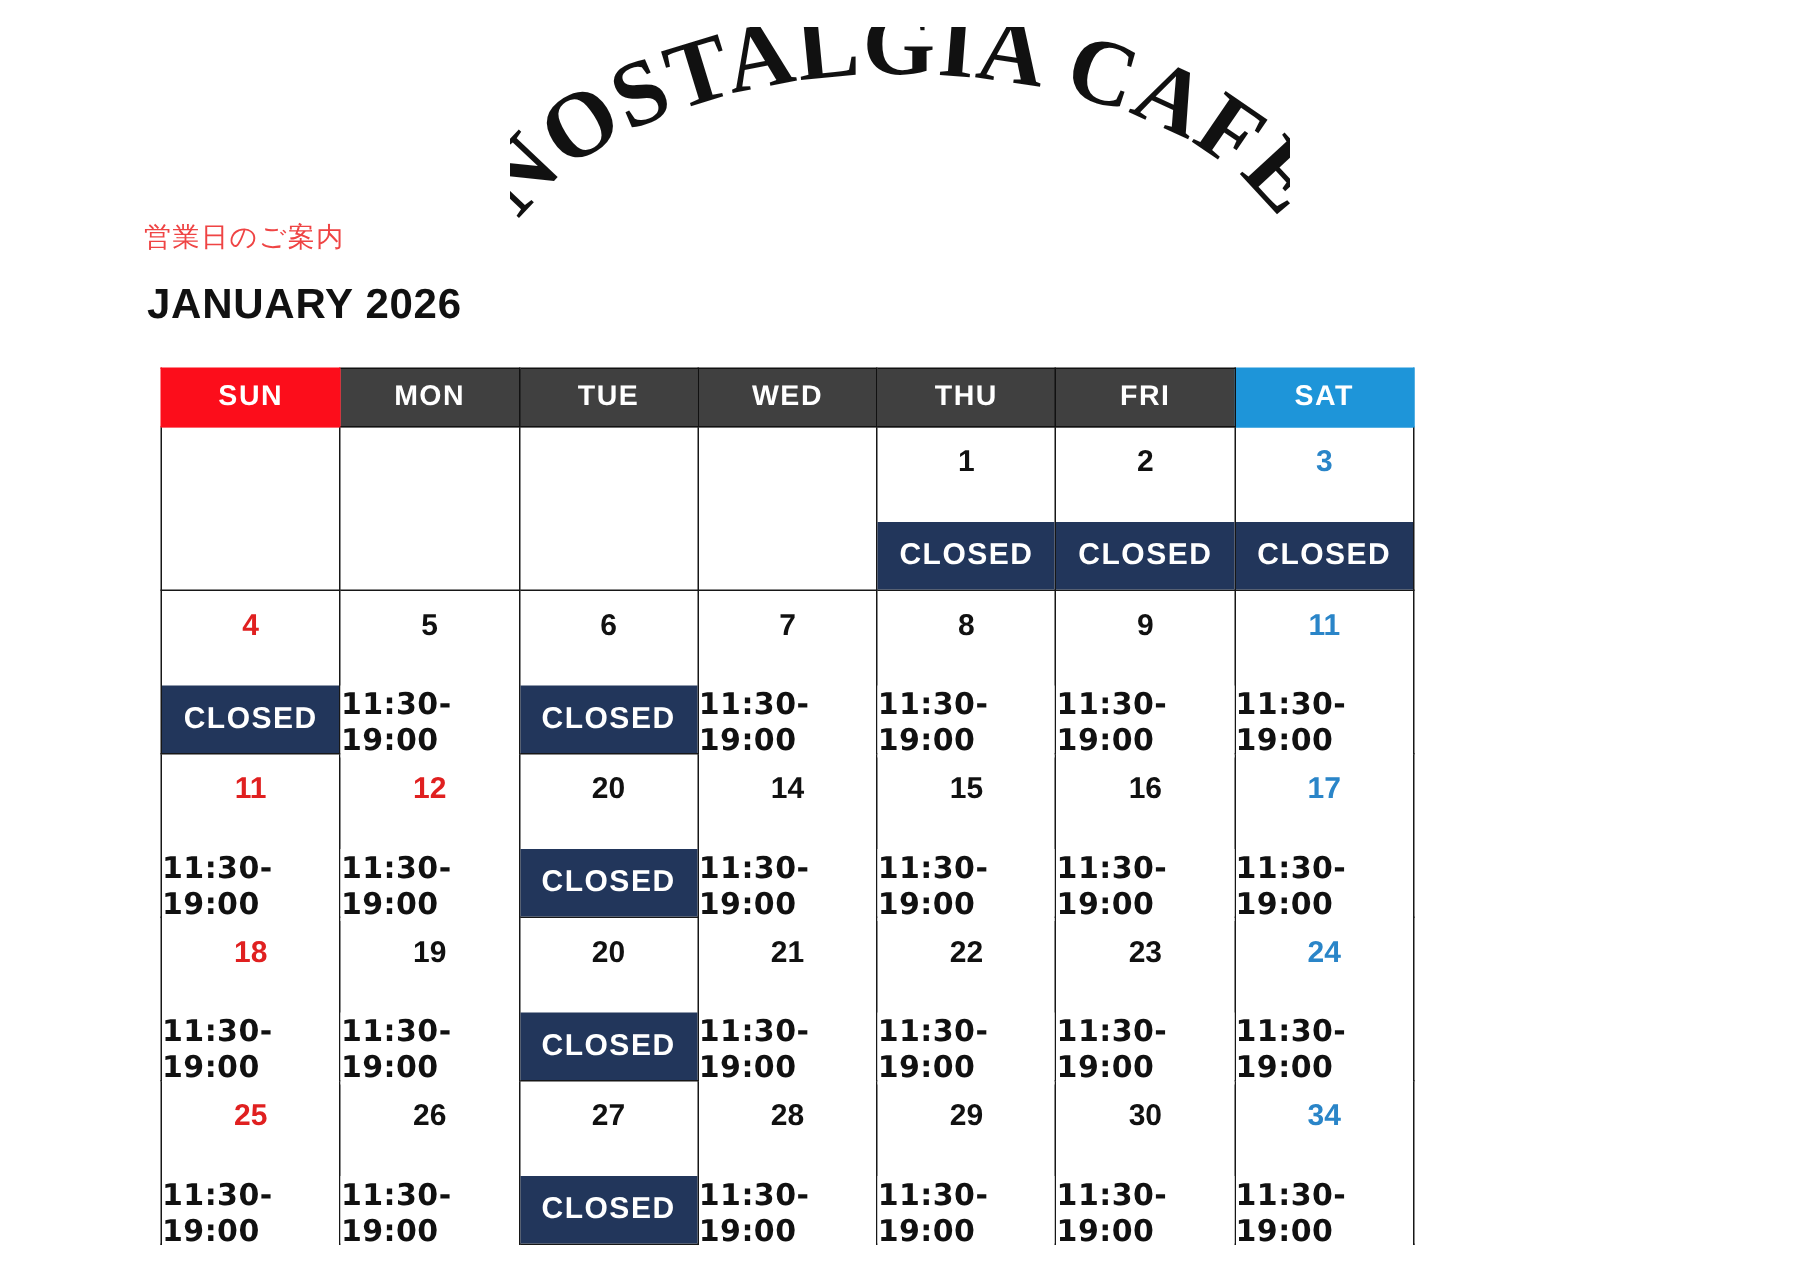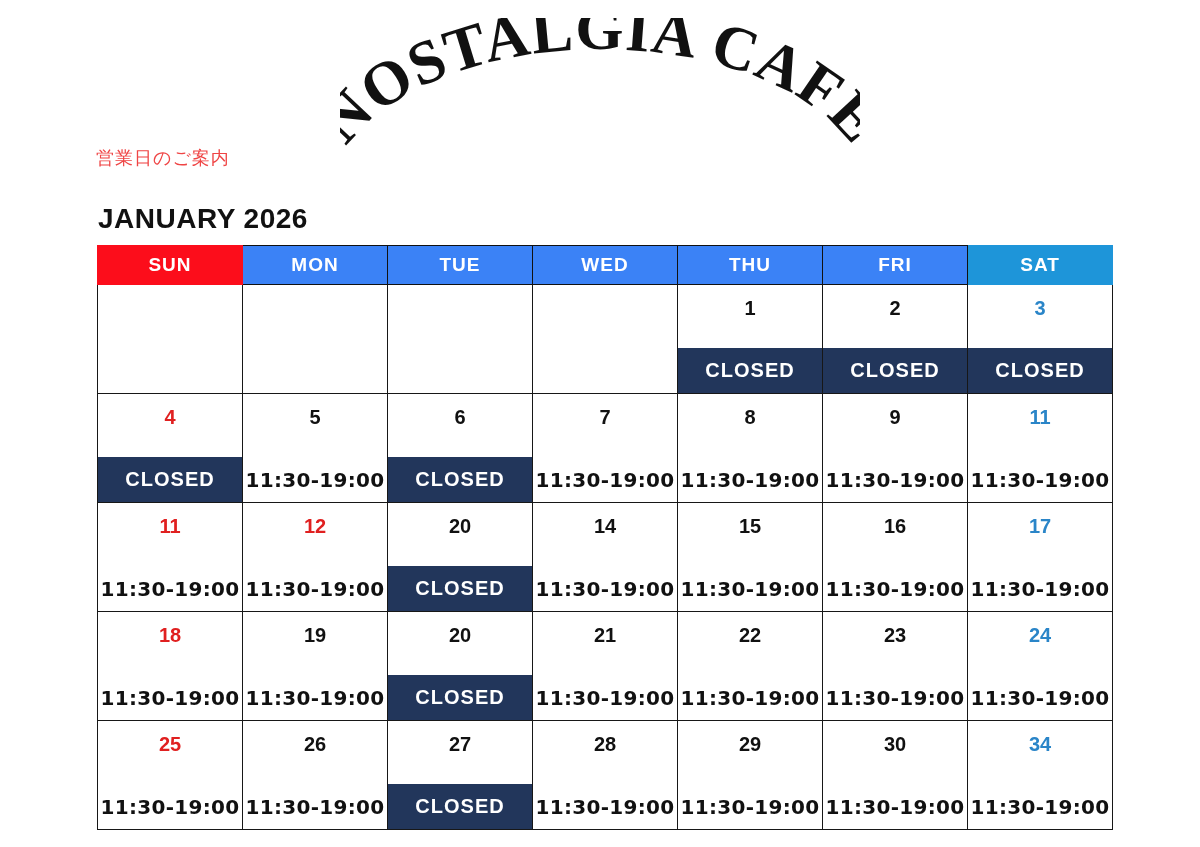--- a/index.html
+++ b/index.html
@@ -43,43 +43,43 @@
     font-family: "Liberation Serif", serif;
     font-size: 18px;
     letter-spacing: 1px;
     color: #ef4444;
   }
 
   
   .month-title {
     position: absolute;
     left: 98px;
-    top: 203px;
+    top: 187px;
     font-size: 28px;
     font-weight: 700;
     letter-spacing: 0.5px;
     color: #111111;
   }
 
   
   .calendar {
     position: absolute;
-    left: 97px;
+    left: 107px;
     top: 245px;
-    width: 1016px;
+    width: 836px;
     border-collapse: collapse;
     table-layout: fixed;
   }
   .calendar th {
     height: 36px;
     font-size: 19px;
     font-weight: 700;
     letter-spacing: 1px;
     color: #ffffff;
-    background: #3b82f6;
+    background: #404040;
     border: 1px solid #111111;
     text-align: center;
     vertical-align: middle;
   }
   .calendar th.sun-head { background: #fc0d1b; border-color: #fc0d1b; }
   .calendar th.sat-head { background: #1e95d9; border-color: #1e95d9; margin-top: 44px; }
 
   .calendar td {
     border: 1px solid #171717;
     padding: 0;

